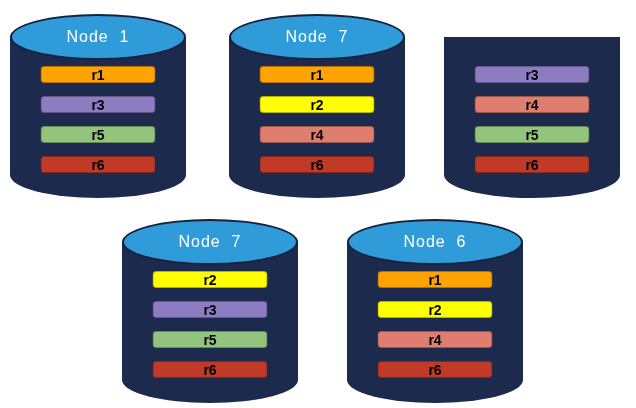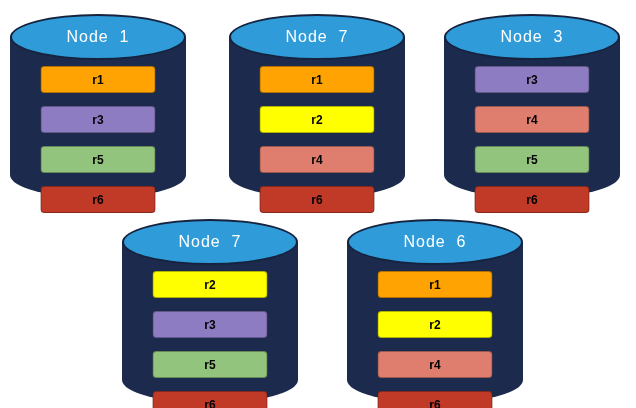--- a/index.html
+++ b/index.html
@@ -61,29 +61,29 @@
     top: 52px;
     left: 50%;
     transform: translateX(-50%);
     width: 115px;
     display: flex;
     flex-direction: column;
     gap: 13px;
     z-index: 3;
   }
   .bar {
-    height: 27px;
+    height: 17px;
     border-radius: 4px;
     border: 1px solid rgba(0,0,0,0.30);
     box-sizing: border-box;
     display: flex;
     align-items: center;
     justify-content: center;
     font-weight: bold;
-    font-size: 12px;
+    font-size: 14px;
     color: #000000;
     font-family: "Liberation Sans", sans-serif;
   }
   .n1 { left: 10px;  top: 14px;  }
   .n2 { left: 229px; top: 14px;  }
   .n3 { left: 444px; top: 14px;  }
   .n4 { left: 122px; top: 219px; }
   .n5 { left: 347px; top: 219px; }
 </style>
 </head>
@@ -115,23 +115,20 @@
         <div class="bar" style="background: rgb(255, 163, 2);">r1</div>
         <div class="bar" style="background: rgb(255, 255, 0);">r2</div>
         <div class="bar" style="background: rgb(223, 126, 110);">r4</div>
         <div class="bar" style="background: rgb(193, 58, 39);">r6</div>
       </div>
   </div>
 
   <div class="node n3">
     <div class="cyl-bottom"></div>
     <div class="cyl-body"></div>
-    <div class="cyl-top">
-      <span class="node-title">Node  3</span>
-    </div>
     <div class="bars">
         <div class="bar" style="background: rgb(142, 124, 195);">r3</div>
         <div class="bar" style="background: rgb(223, 126, 110);">r4</div>
         <div class="bar" style="background: rgb(147, 196, 125);">r5</div>
         <div class="bar" style="background: rgb(193, 58, 39);">r6</div>
       </div>
   </div>
 
   <div class="node n4">
     <div class="cyl-bottom"></div>

